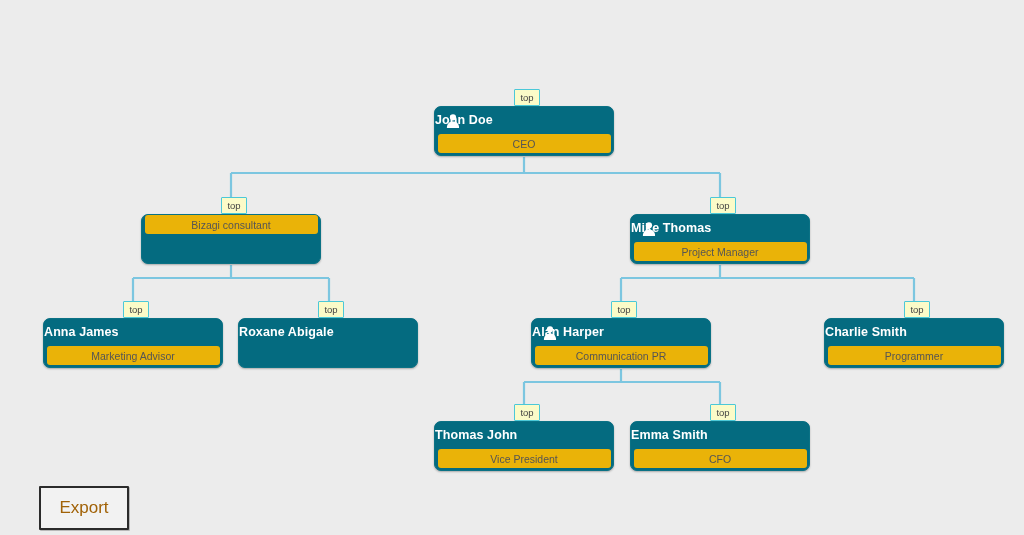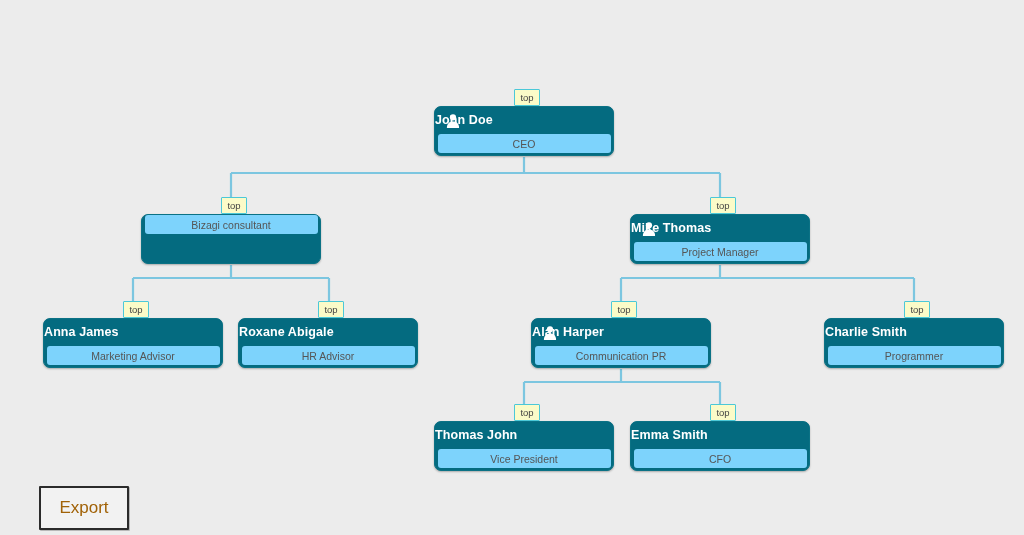--- a/index.html
+++ b/index.html
@@ -69,21 +69,21 @@
     font-weight: bold;
     letter-spacing: 0.1px;
     text-align: center;
     line-height: 1;
     white-space: nowrap;
   }
 
   .node-role {
     height: 19px;
     margin: 0 2.5px 2.5px 2.5px;
-    background: #7dd3fc;
+    background: #eab308;
     border-radius: 3px;
     display: flex;
     align-items: center;
     justify-content: center;
     color: #555555;
     font-size: 10.5px;
     white-space: nowrap;
   }
 
   .top-badge {
@@ -188,21 +188,20 @@
       <span class="node-name">Anna James</span>
     </div>
     <div class="node-role">Marketing Advisor</div>
   </div>
 
   <div class="org-node" style="left:222px; top:302px; width:180px; height:50px;">
     <div class="top-badge" style="left:79px;">top</div>
     <div class="node-header">
       <span class="node-name">Roxane Abigale</span>
     </div>
-    <div class="node-role">HR Advisor</div>
   </div>
 
   <div class="org-node" style="left:515px; top:302px; width:180px; height:50px;">
     <div class="top-badge" style="left:79px;">top</div>
     <div class="node-header">
       <svg class="node-avatar" viewBox="0 0 16 16">
         <circle cx="8" cy="4.3" r="3.1" fill="#ffffff"></circle>
         <path d="M 1.9 15 C 1.9 10.6 4.6 8.6 8 8.6 C 11.4 8.6 14.1 10.6 14.1 15 Z" fill="#ffffff"></path>
       </svg>
       <span class="node-name">Alan Harper</span>

